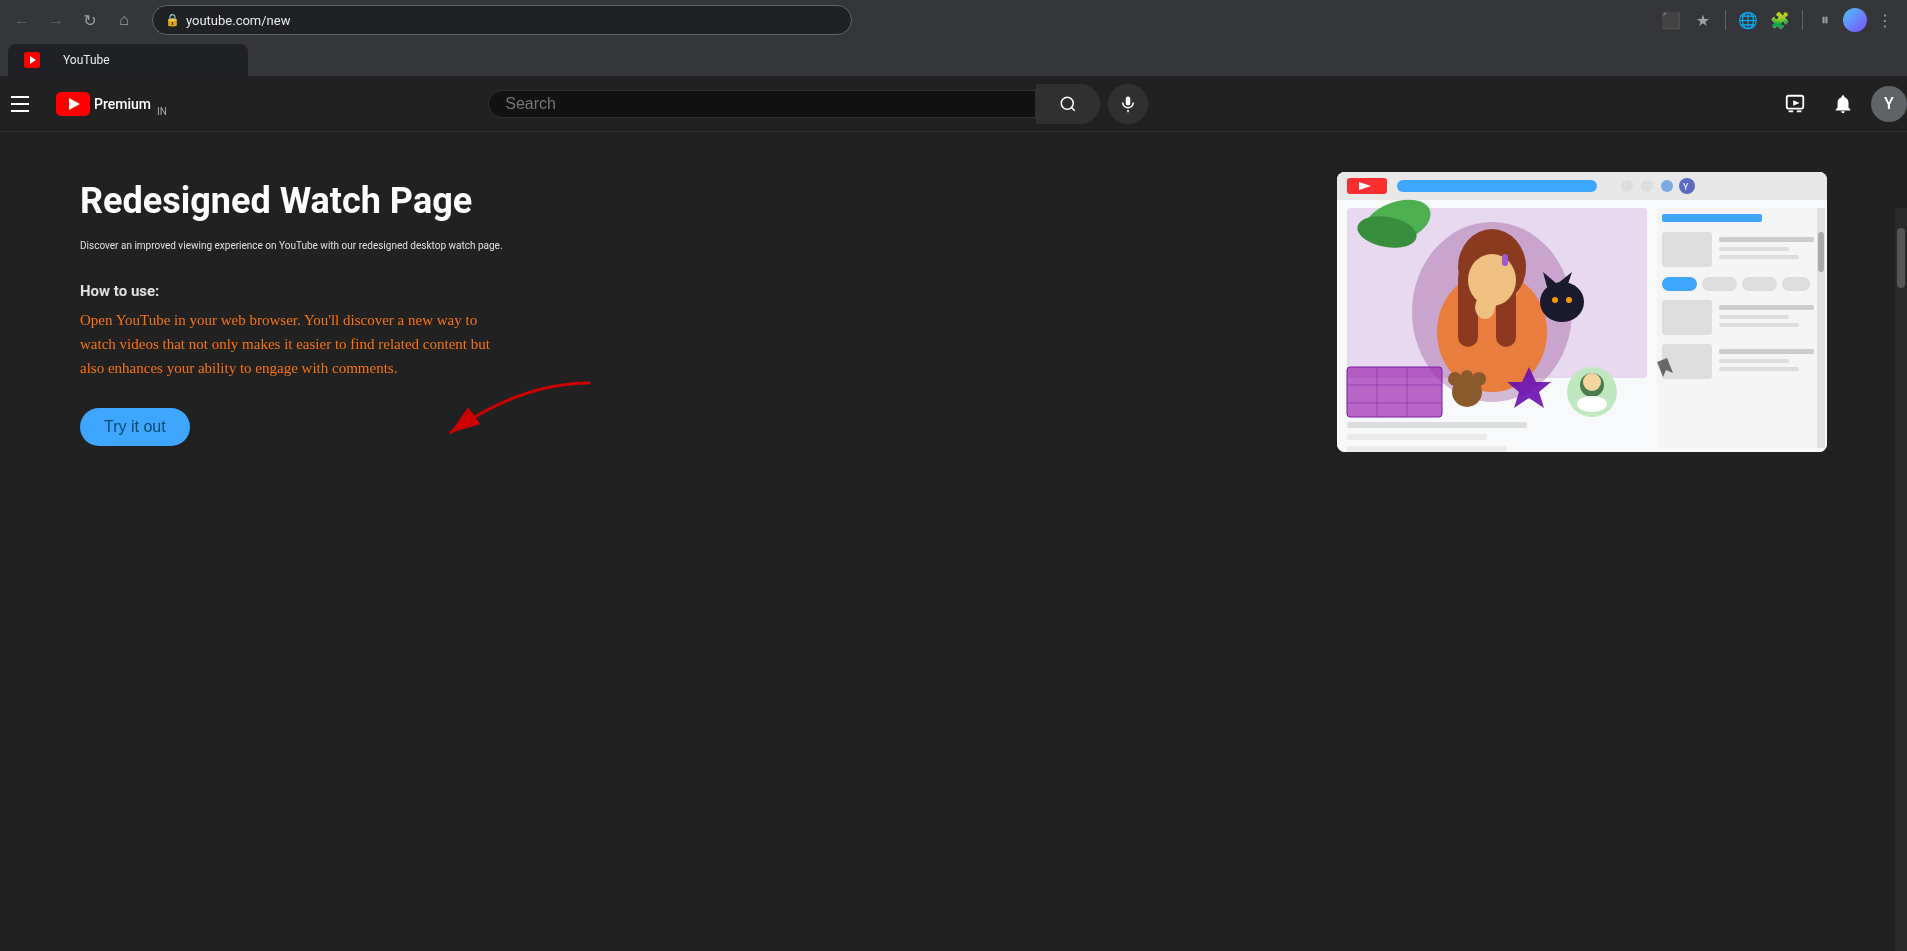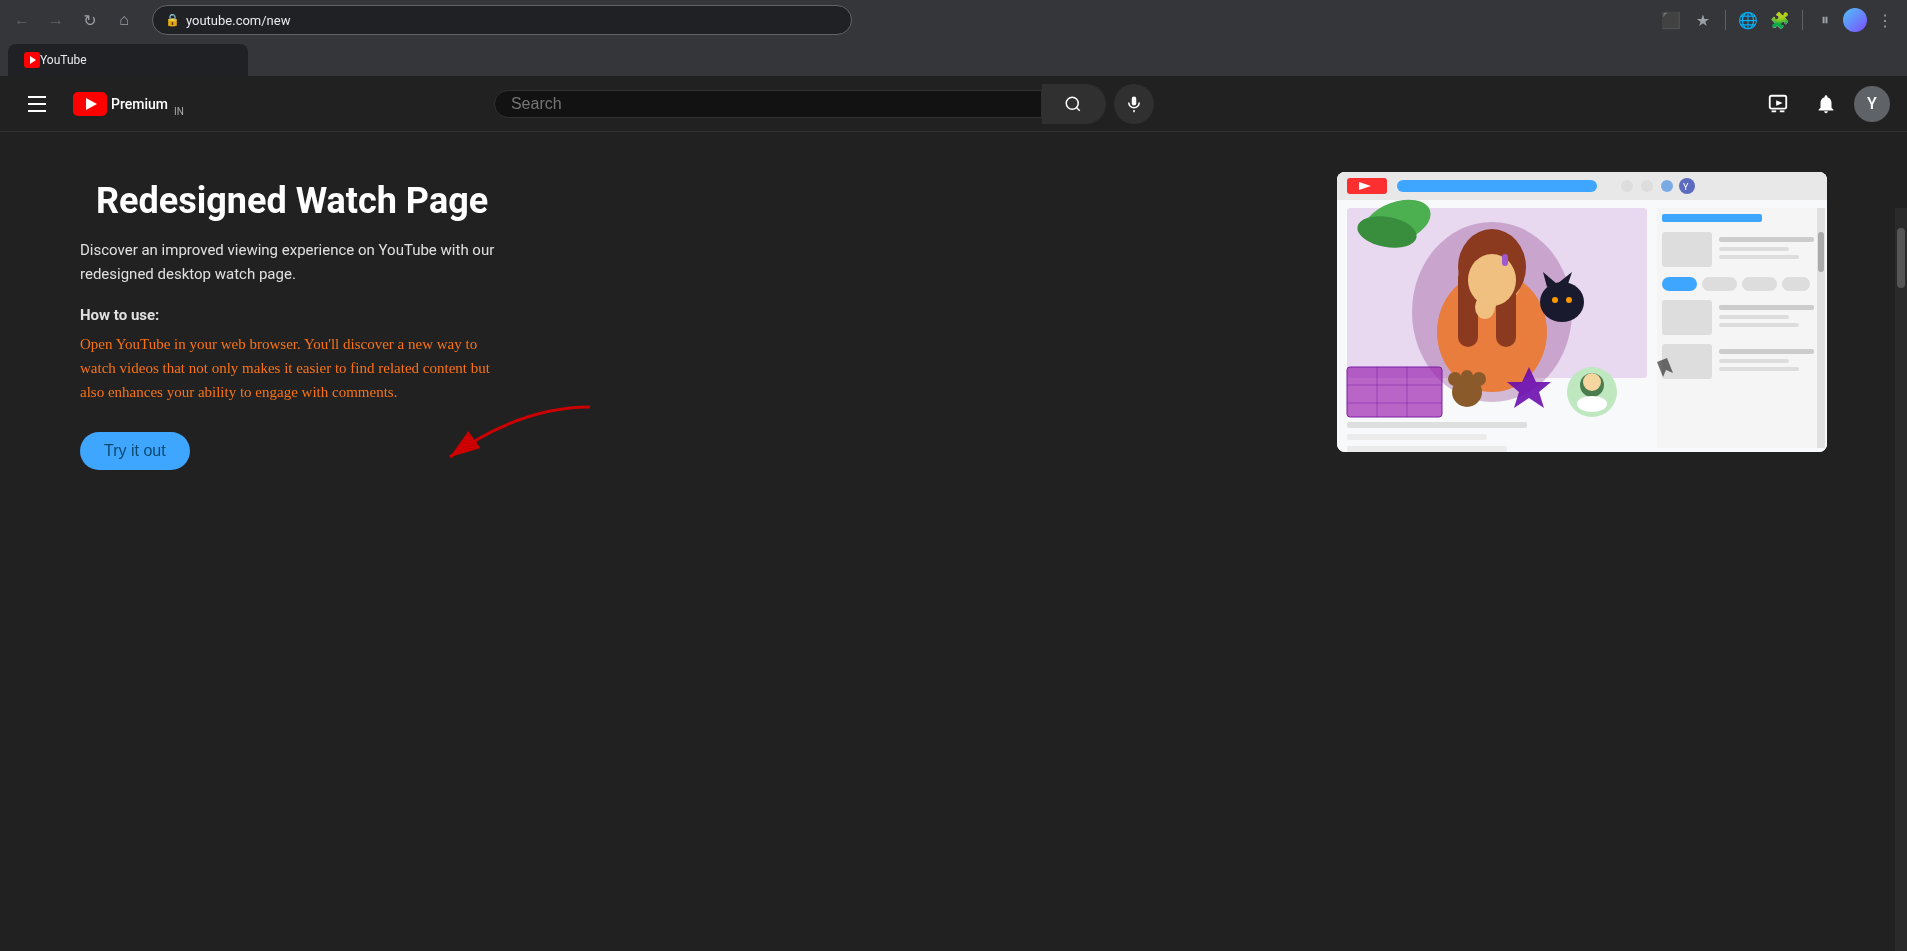--- a/index.html
+++ b/index.html
@@ -94,39 +94,39 @@
       background: #35363a;
     }
 
     .browser-tab {
       height: 32px;
       background: #202124;
       border-radius: 8px 8px 0 0;
       padding: 0 16px;
       display: flex;
       align-items: center;
-      gap: 0;
+      gap: 23px;
       min-width: 240px;
       max-width: 300px;
       font-size: 12px;
       color: #e8eaed;
     }
 
     .tab-favicon {
       width: 16px;
       height: 16px;
     }
 
     
     .yt-header {
       height: 56px;
       background: #212121;
       display: flex;
       align-items: center;
-      padding: 0 17px;
+      padding: 0 0;
       gap: 16px;
       border-bottom: 1px solid #303030;
     }
 
     .yt-menu-icon {
       width: 40px;
       height: 40px;
       display: flex;
       flex-direction: column;
       justify-content: center;
@@ -272,34 +272,33 @@
       flex: 1;
       padding: 48px 80px;
       max-width: 900px;
     }
 
     .page-title {
       font-size: 36px;
       font-weight: 700;
       color: #fff;
       margin-bottom: 16px;
-      margin-left: 16px;
     }
 
     .availability {
       font-size: 15px;
       color: #aaa;
       margin-bottom: 28px;
     }
 
     .description {
-      font-size: 15px;
+      font-size: 10px;
       color: #e0e0e0;
       line-height: 1.6;
-      margin-bottom: 20px;
+      margin-bottom: 28px;
       max-width: 430px;
     }
 
     .how-to-use-title {
       font-size: 15px;
       font-weight: 700;
       color: #e0e0e0;
       margin-bottom: 8px;
     }
 

